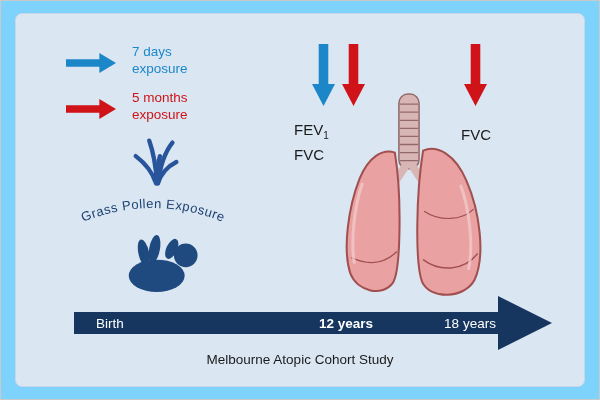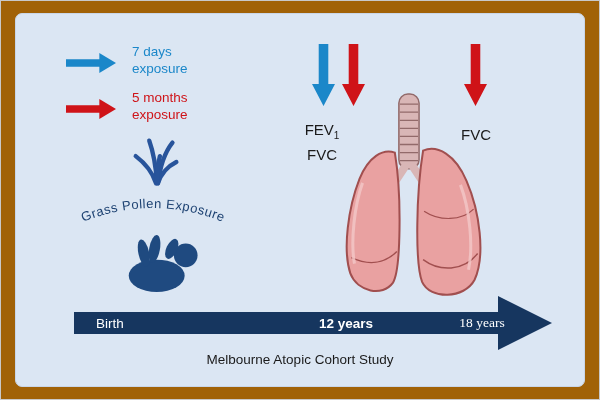--- a/index.html
+++ b/index.html
@@ -6,21 +6,21 @@
   html, body { width: 600px; height: 400px; }
   body {
     font-family: "Liberation Sans", sans-serif;
     background: #ffffff;
     position: relative;
     overflow: hidden;
   }
   .frame {
     position: absolute;
     inset: 0;
-    background: #a16207;
+    background: #7dd3fc;
     border: 1px solid #c9c9c9;
     box-shadow: 5px 6px 12px rgba(0,0,0,0.25);
   }
   .card {
     position: absolute;
     left: 14px; top: 12px; right: 14px; bottom: 12px;
     background: #dbe6f3;
     border: 1px solid #c9d6e8;
     border-radius: 7px;
   }
@@ -41,41 +41,41 @@
   
   .grass-icon { left: 112px; top: 120px; }
   .grass-arc { left: 56px; top: 170px; }
   .baby-icon { left: 102px; top: 218px; }
 
   
   .lungs { left: 310px; top: 76px; }
   .down-arrows-left { left: 296px; top: 30px; display: flex; gap: 7px; }
   .down-arrow-right { left: 448px; top: 30px; }
   .label-left {
-    left: 264px; top: 106px; width: 84px;
-    text-align: center; color: #1a1a1a;
+    left: 278px; top: 106px; width: 84px;
+    color: #1a1a1a;
     font-size: 15px; line-height: 19px; font-weight: 500;
   }
   .label-left sub { font-size: 10px; }
   .label-right {
     left: 420px; top: 112px; width: 80px;
     text-align: center; color: #1a1a1a;
     font-size: 15px; font-weight: 500;
   }
 
   
   .timeline { left: 58px; top: 280px; width: 478px; height: 58px; }
   .timeline svg { position: absolute; left: 0; top: 0; }
   .milestone {
     position: absolute; top: 50%; transform: translateY(-50%);
     color: #ffffff; font-size: 13.5px; font-weight: 500; white-space: nowrap;
   }
   .milestone-birth { left: 22px; }
   .milestone-12 { left: 272px; transform: translate(-50%, -50%); font-weight: bold; }
-  .milestone-18 { left: 408px; transform: translate(-50%, -50%); font-family: Liberation Serif, serif; }
+  .milestone-18 { left: 396px; transform: translate(-50%, -50%); }
   .caption {
     left: 0; right: 0; top: 338px;
     text-align: center; color: #1a1a1a; font-size: 13.5px; font-weight: 500;
   }
 </style>
 </head>
 <body>
 
 <div class="frame">
   <div class="card">

